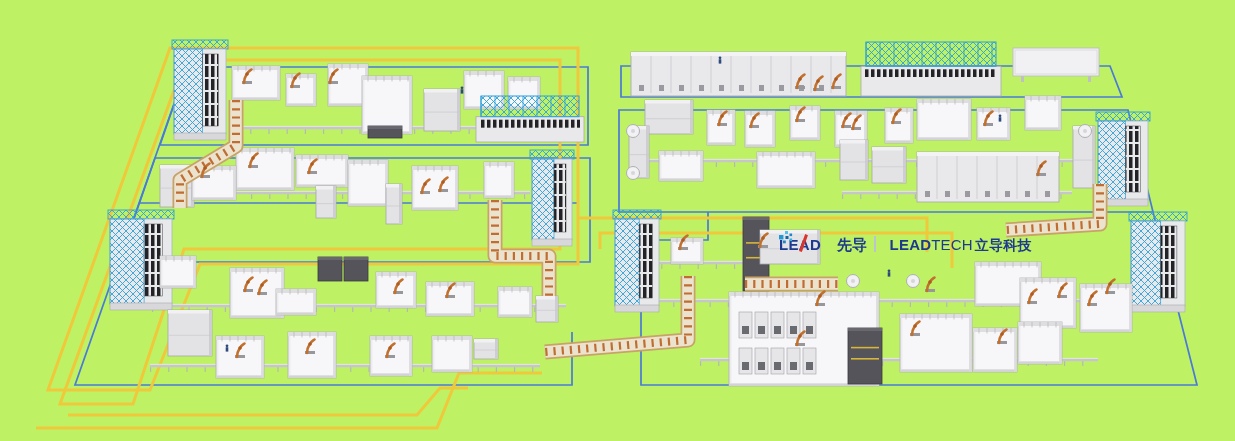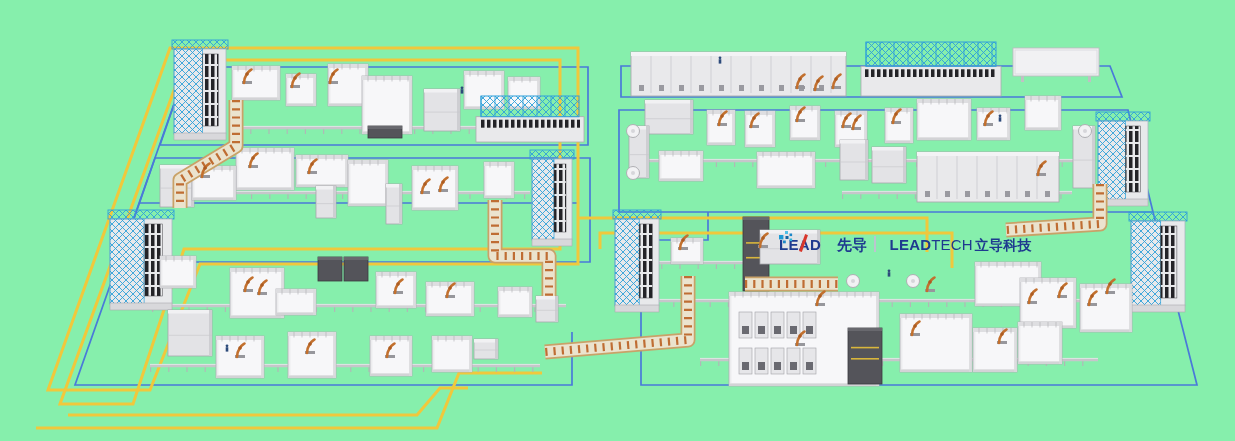--- a/index.html
+++ b/index.html
@@ -1,16 +1,16 @@
 <!DOCTYPE html>
 <html><head>
 <meta charset="utf-8">
 <style>
   html,body{margin:0;padding:0;background:#ffffff;}
-  .stage{position:relative;width:1235px;height:441px;background:#86efac;overflow:hidden;
+  .stage{position:relative;width:1235px;height:441px;background:#bef264;overflow:hidden;
          font-family:"Liberation Sans",sans-serif;}
   .stage svg{position:absolute;left:0;top:0;}
   .logo{position:absolute;left:779px;top:231px;height:26px;display:flex;align-items:center;gap:7px;}
   .lead-latin{font-size:15px;font-weight:800;letter-spacing:.3px;display:inline-flex;line-height:1;}
   .a-wrap{position:relative;display:inline-block;}
   .slash{position:absolute;left:3px;top:-3px;width:2.6px;height:18px;transform:rotate(20deg);display:block;}
   .lead-cn{font-size:15px;font-weight:700;line-height:1;margin-left:9px;}
   .divider{width:1.5px;height:16px;background:#BCC4CF;display:inline-block;}
   .dots{display:inline-flex;align-items:center;}
   .lt{font-size:15px;font-weight:800;letter-spacing:.2px;line-height:1;white-space:nowrap;}

